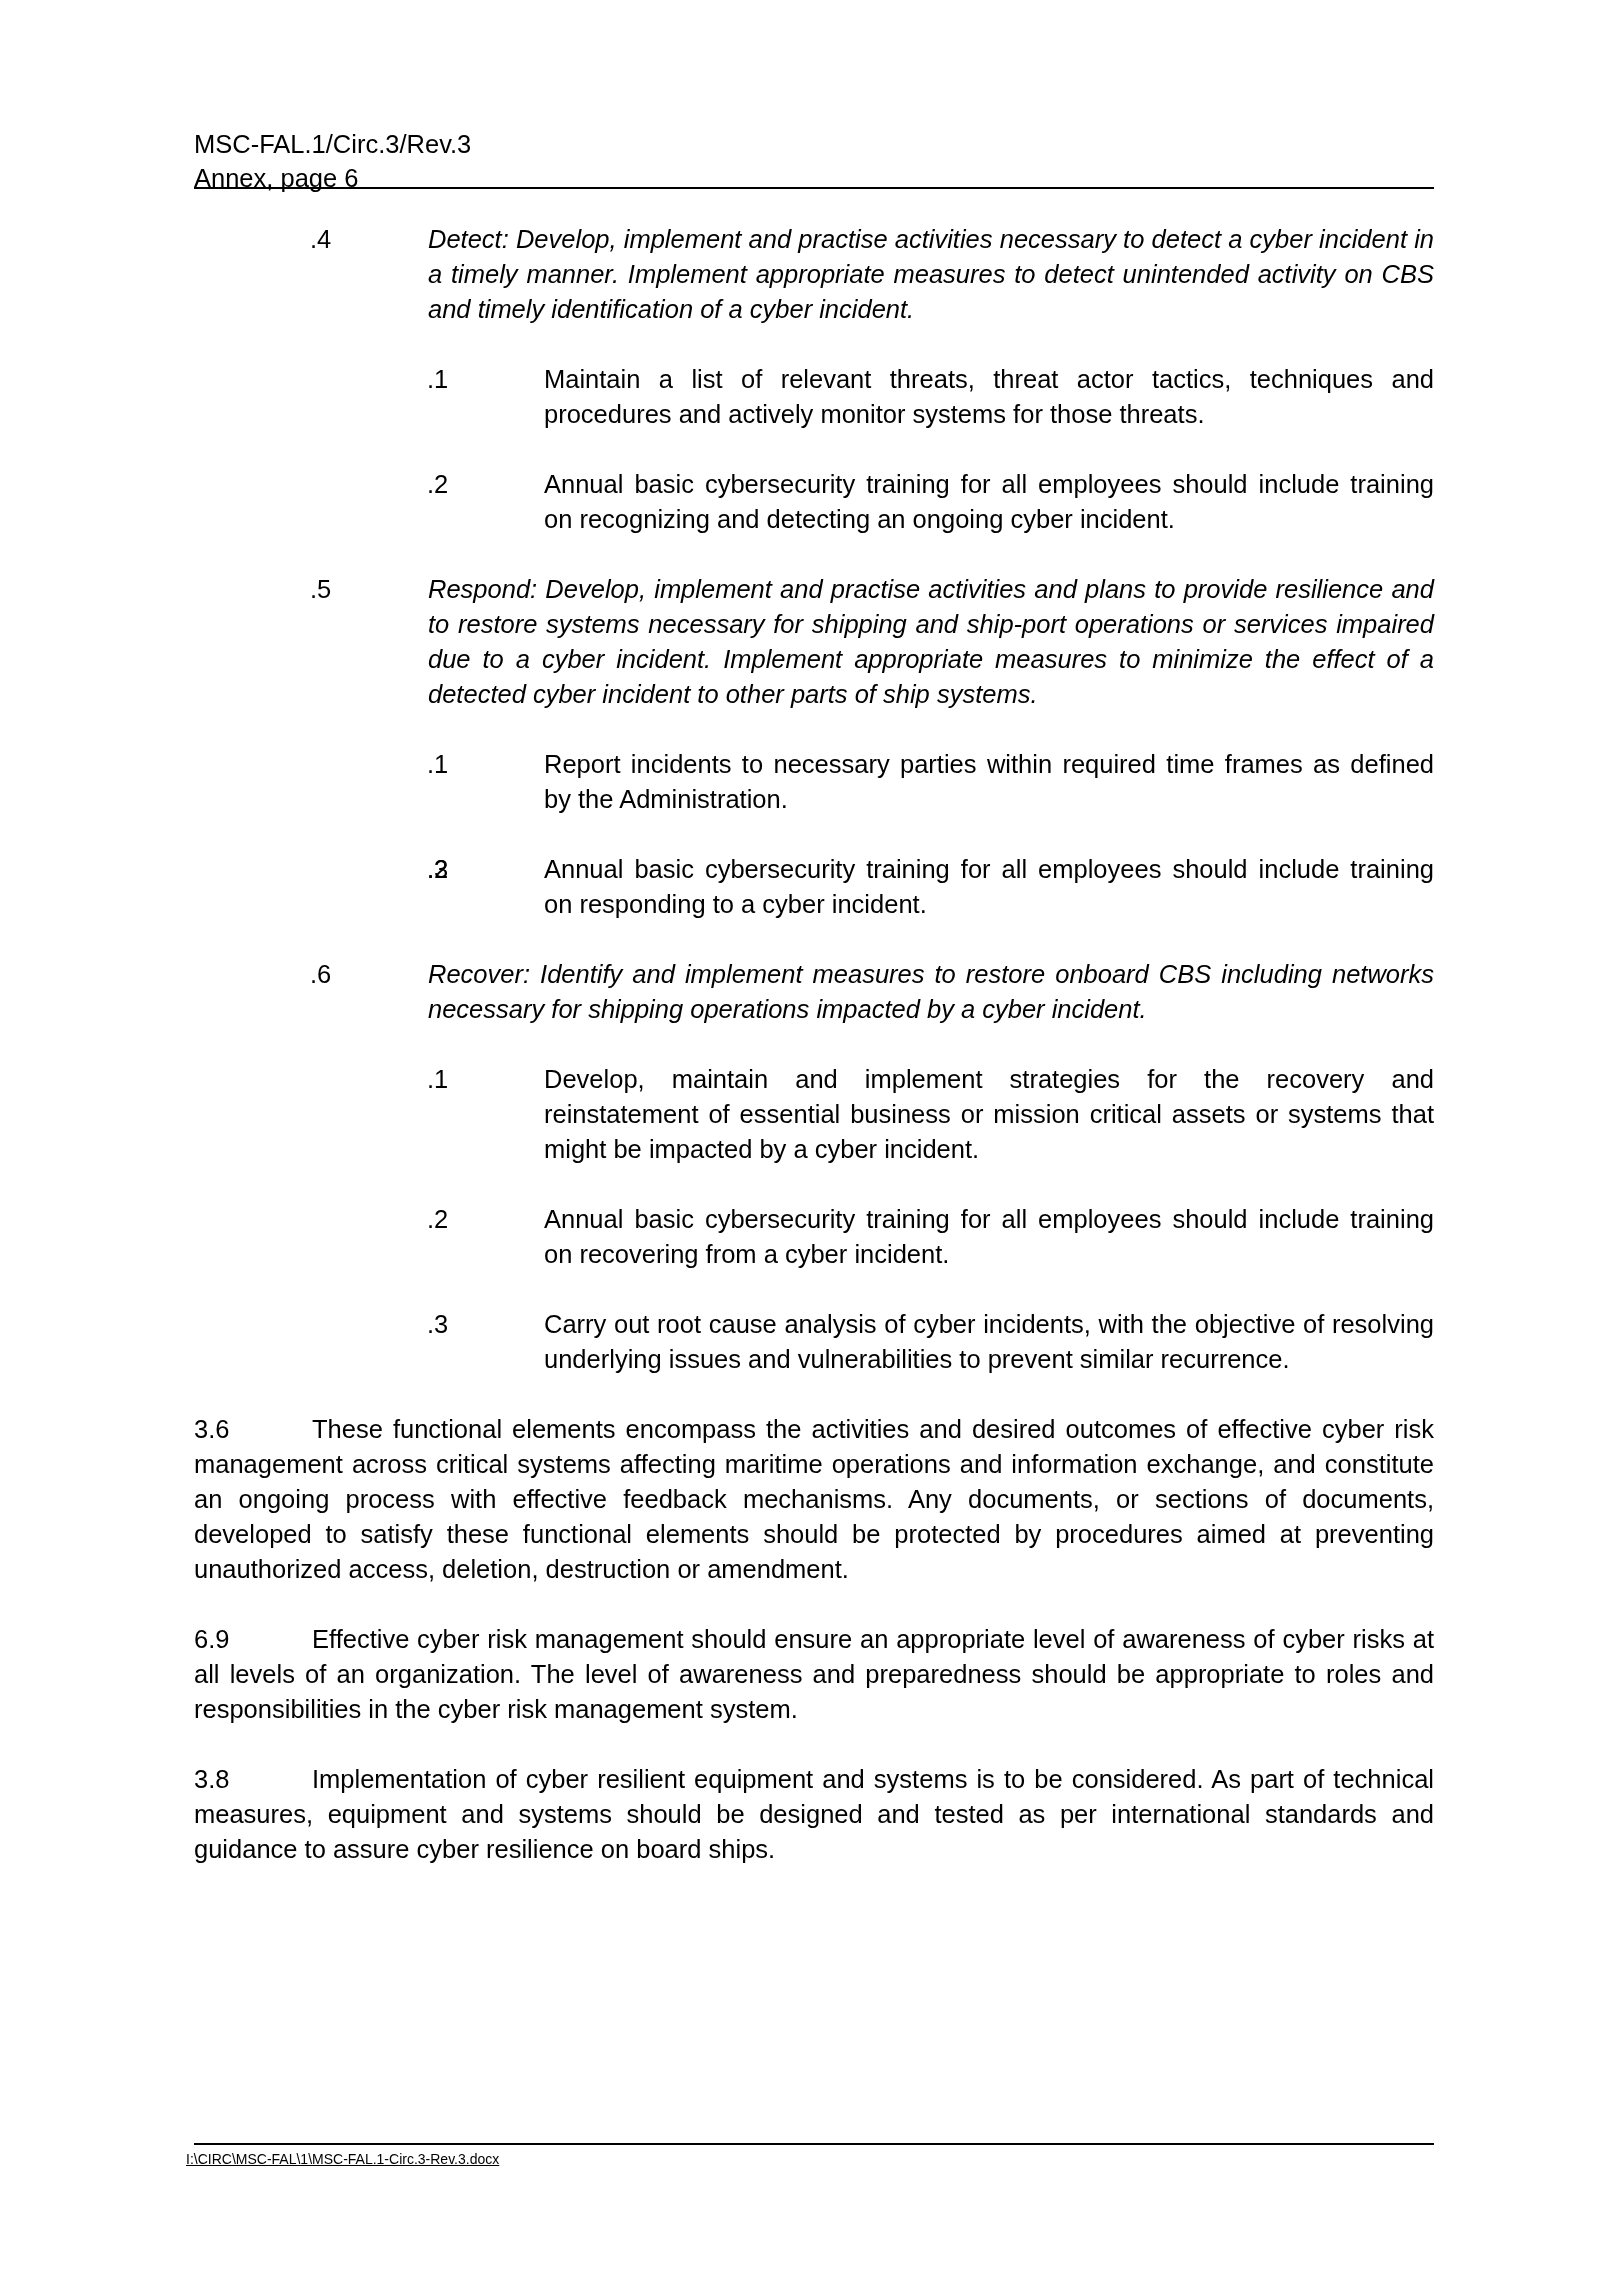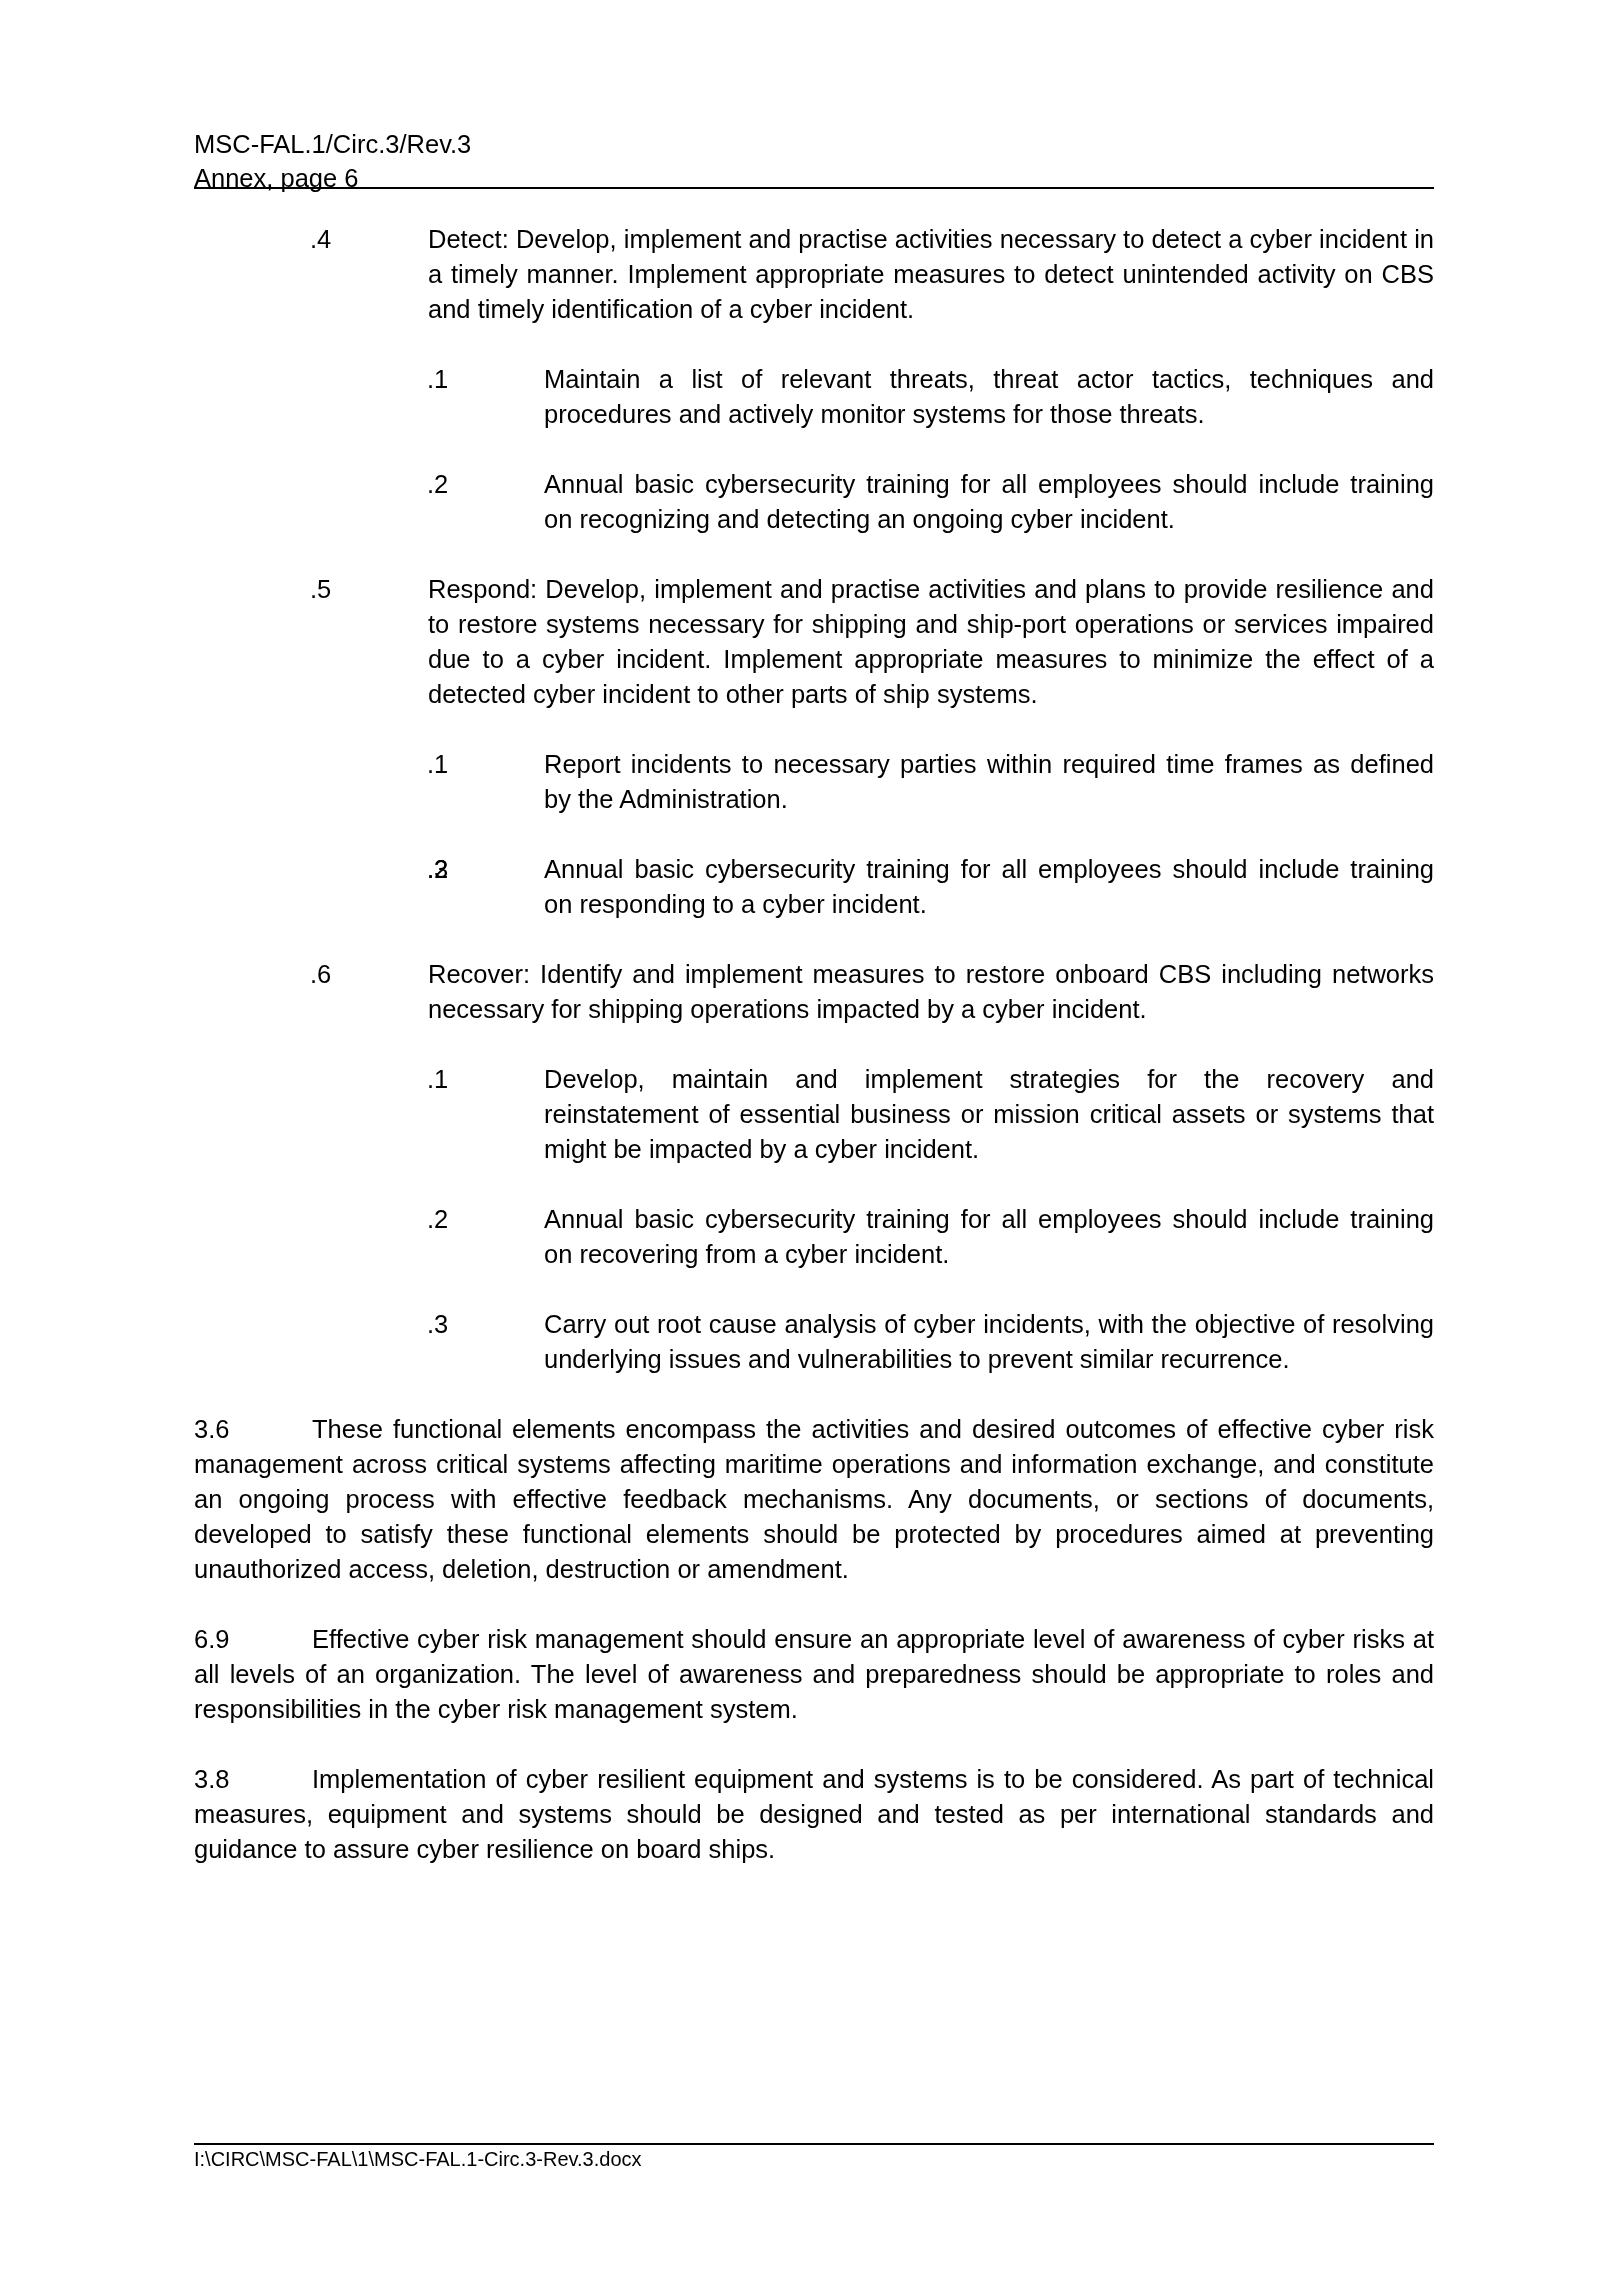--- a/index.html
+++ b/index.html
@@ -12,29 +12,29 @@
   .header-rule { position: absolute; left: 194px; top: 187px; width: 1240px; height: 2px; background: #000; }
 
   .body { position: absolute; left: 194px; top: 222px; width: 1240px;
           font-size: 25.5px; line-height: 35px; }
 
   .item { position: relative; margin-bottom: 35px; }
   .item .num { position: absolute; top: 0; }
   .item .txt { text-align: justify; }
 
   .lvl1 .num { left: 116px; }
-  .lvl1 .txt { margin-left: 234px; }
+  .lvl1 .txt { margin-left: 234px; font-style: italic; }
   .lvl2 .num { left: 233px; }
   .lvl2 .txt { margin-left: 350px; }
 
   .para { text-align: justify; margin-bottom: 35px; }
   .para .pnum { display: inline-block; width: 118px; }
 
   .footer-rule { position: absolute; left: 194px; top: 2143px; width: 1240px; height: 2px; background: #000; }
-  .footer { position: absolute; left: 194px; top: 2148px; font-size: 20px; line-height: 23.5px; }
+  .footer { position: absolute; left: 186px; top: 2148px; font-size: 14px; line-height: 23.5px; text-decoration: underline; }
 </style>
 </head>
 <body>
 
 <div class="page">
 
   <div class="header">
     <div>MSC-FAL.1/Circ.3/Rev.3</div>
     <div>Annex, page 6</div>
   </div>

